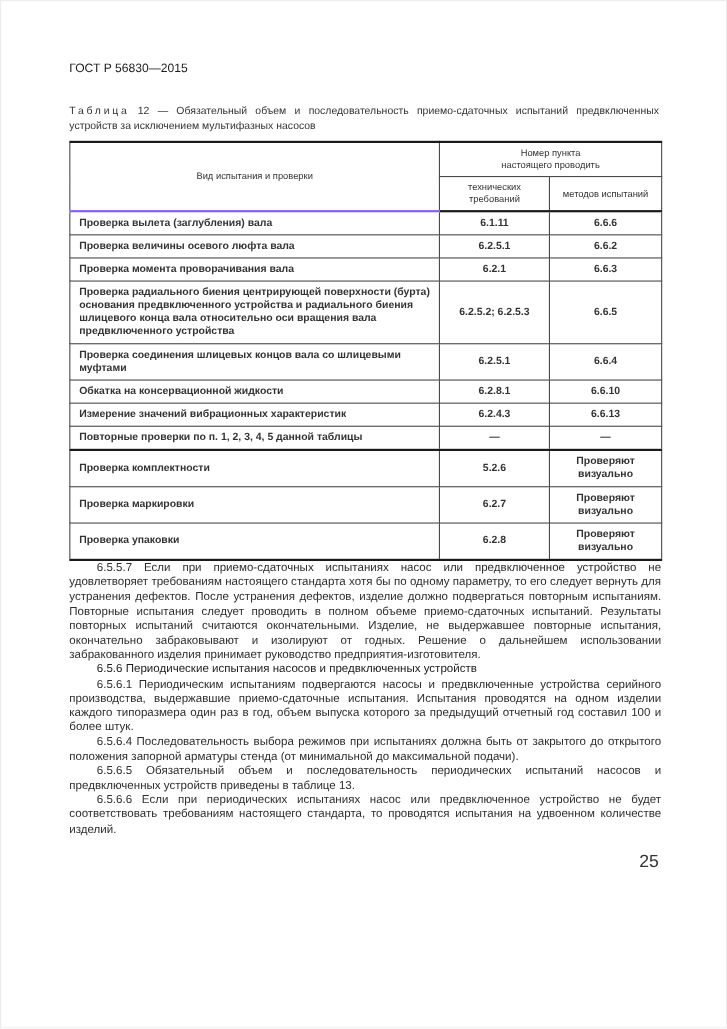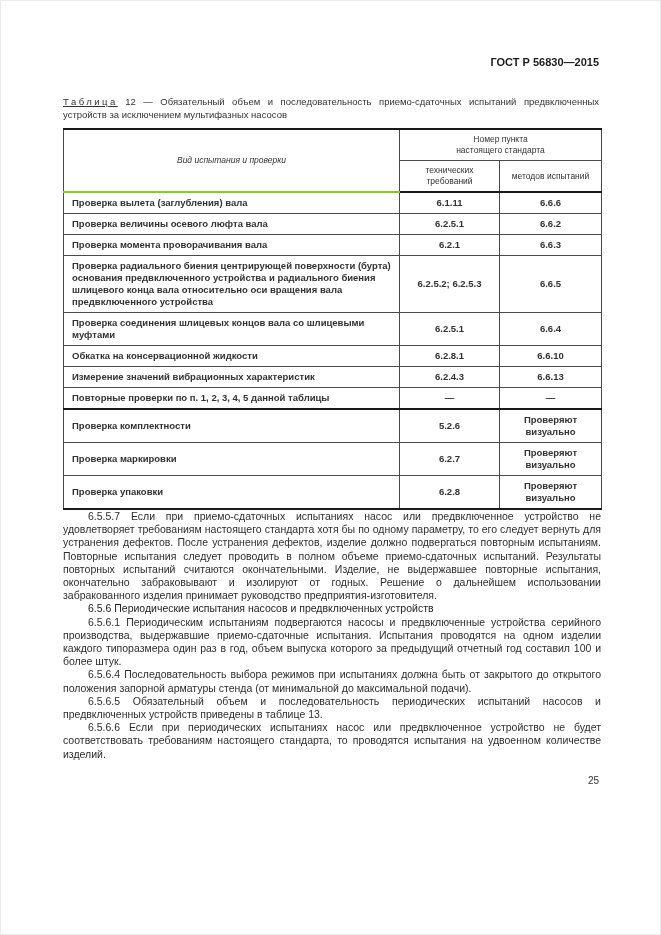--- a/index.html
+++ b/index.html
@@ -13,36 +13,34 @@
     height: 935px;
     box-sizing: border-box;
     background: #ffffff;
     border: 1px solid #ececec;
     padding: 55px 61px 0 62px;
     font-family: "Liberation Sans", "DejaVu Sans", sans-serif;
     color: #2e2e2e;
     overflow: hidden;
   }
   .doc-header {
-    text-align: right;
     font-size: 11px;
     line-height: 13px;
-    font-weight: bold;
+    font-weight: normal;
     color: #1c1c1c;
   }
   .table-caption {
     margin-top: 26px;
     font-size: 9.5px;
     line-height: 13px;
     text-align: justify;
     color: #333333;
   }
   .caption-word {
     letter-spacing: 2.5px;
-    text-decoration: underline;
   }
   table.gost-table {
     margin-top: 7px;
     width: 538px;
     border-collapse: collapse;
     table-layout: fixed;
     font-size: 9.5px;
     color: #333333;
   }
   table.gost-table col.c1 { width: 336px; }
@@ -61,21 +59,21 @@
     line-height: 11px;
     text-align: center;
     padding: 3px 4px;
     white-space: pre-line;
   }
   table.gost-table thead tr.group-row th { height: 24px; }
   table.gost-table thead tr.sub-row th { height: 24px; }
   
   table.gost-table { border-top: 2px solid #1a1a1a; border-bottom: 2px solid #1a1a1a; }
   table.gost-table thead tr.sub-row th { border-bottom: 2px solid #1a1a1a; }
-  table.gost-table thead th.kind-col { border-bottom: 2px solid #84cc16; font-style: italic; }
+  table.gost-table thead th.kind-col { border-bottom: 2px solid #8b5cf6; }
   table.gost-table tr.thick-top td { border-top: 2px solid #1a1a1a; }
   table.gost-table td.name-cell {
     text-align: left;
     padding: 4px 6px 4px 8px;
     line-height: 12px;
   }
   table.gost-table td.req-cell,
   table.gost-table td.method-cell {
     text-align: center;
     padding: 4px 4px;
@@ -93,21 +91,21 @@
     margin: 0;
     text-indent: 25px;
   }
   .body-text p.bold {
     font-weight: normal;
     color: #1c1c1c;
   }
   .page-number {
     margin-top: 14px;
     text-align: right;
-    font-size: 10px;
+    font-size: 16px;
     color: #333333;
   }
 </style>
 </head>
 <body>
 
 <div class="page">
 
   <div class="doc-header">ГОСТ Р 56830—2015</div>
 
@@ -119,21 +117,21 @@
   <table class="gost-table">
     <colgroup>
         <col class="c1">
         <col class="c2">
         <col class="c3">
       </colgroup>
     <thead>
       <tr class="group-row">
         <th rowspan="2" class="kind-col">Вид испытания и проверки</th>
         <th colspan="2">Номер пункта
-настоящего стандарта</th>
+настоящего проводить</th>
       </tr>
       <tr class="sub-row">
         <th>технических
 требований</th>
         <th>методов испытаний</th>
       </tr>
     </thead>
     <tbody>
       <tr>
         <td class="name-cell">Проверка вылета (заглубления) вала</td>

